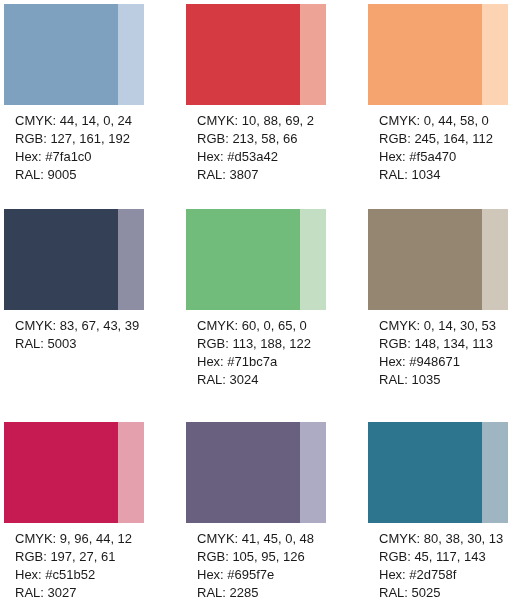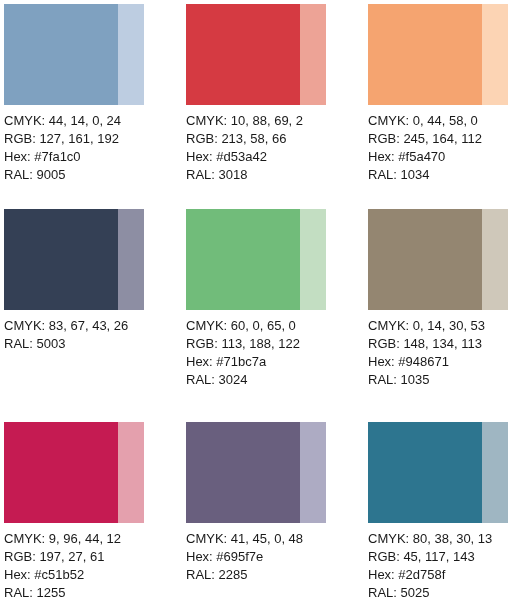--- a/index.html
+++ b/index.html
@@ -40,20 +40,21 @@
   .swatch-accent {
     flex: 0 0 26px;
     height: 101px;
   }
 
   .swatch-info {
     padding-top: 7px;
     font-size: 13px;
     line-height: 18px;
     white-space: nowrap;
+    margin-left: 11px;
   }
   .info-line {
     display: block;
     height: 18px;
     color: #1a1a1a;
   }
 </style>
 </head>
 <body style="background-color: rgb(255, 255, 255); color: rgb(26, 26, 26);">
 
@@ -74,21 +75,21 @@
 
   <div class="swatch-cell">
     <div class="swatch-bars">
       <div class="swatch-main" style="background-color: rgb(213, 58, 66);"></div>
       <div class="swatch-accent" style="background-color: rgb(237, 163, 150);"></div>
     </div>
     <div class="swatch-info">
       <span class="info-line">CMYK: 10, 88, 69, 2</span>
       <span class="info-line">RGB: 213, 58, 66</span>
       <span class="info-line">Hex: #d53a42</span>
-      <span class="info-line">RAL: 3018</span>
+      <span class="info-line">RAL: 3807</span>
     </div>
   </div>
 
   <div class="swatch-cell">
     <div class="swatch-bars">
       <div class="swatch-main" style="background-color: rgb(245, 164, 112);"></div>
       <div class="swatch-accent" style="background-color: rgb(252, 212, 180);"></div>
     </div>
     <div class="swatch-info">
       <span class="info-line">CMYK: 0, 44, 58, 0</span>
@@ -97,21 +98,21 @@
       <span class="info-line">RAL: 1034</span>
     </div>
   </div>
 
   <div class="swatch-cell">
     <div class="swatch-bars">
       <div class="swatch-main" style="background-color: rgb(52, 64, 85);"></div>
       <div class="swatch-accent" style="background-color: rgb(141, 142, 163);"></div>
     </div>
     <div class="swatch-info">
-      <span class="info-line">CMYK: 83, 67, 43, 26</span>
+      <span class="info-line">CMYK: 83, 67, 43, 39</span>
       <span class="info-line">RAL: 5003</span>
     </div>
   </div>
 
   <div class="swatch-cell">
     <div class="swatch-bars">
       <div class="swatch-main" style="background-color: rgb(113, 188, 122);"></div>
       <div class="swatch-accent" style="background-color: rgb(195, 222, 194);"></div>
     </div>
     <div class="swatch-info">
@@ -137,31 +138,32 @@
 
   <div class="swatch-cell">
     <div class="swatch-bars">
       <div class="swatch-main" style="background-color: rgb(197, 27, 82);"></div>
       <div class="swatch-accent" style="background-color: rgb(228, 160, 173);"></div>
     </div>
     <div class="swatch-info">
       <span class="info-line">CMYK: 9, 96, 44, 12</span>
       <span class="info-line">RGB: 197, 27, 61</span>
       <span class="info-line">Hex: #c51b52</span>
-      <span class="info-line">RAL: 1255</span>
+      <span class="info-line">RAL: 3027</span>
     </div>
   </div>
 
   <div class="swatch-cell">
     <div class="swatch-bars">
       <div class="swatch-main" style="background-color: rgb(105, 95, 126);"></div>
       <div class="swatch-accent" style="background-color: rgb(173, 171, 195);"></div>
     </div>
     <div class="swatch-info">
       <span class="info-line">CMYK: 41, 45, 0, 48</span>
+      <span class="info-line">RGB: 105, 95, 126</span>
       <span class="info-line">Hex: #695f7e</span>
       <span class="info-line">RAL: 2285</span>
     </div>
   </div>
 
   <div class="swatch-cell">
     <div class="swatch-bars">
       <div class="swatch-main" style="background-color: rgb(45, 117, 143);"></div>
       <div class="swatch-accent" style="background-color: rgb(159, 182, 194);"></div>
     </div>

